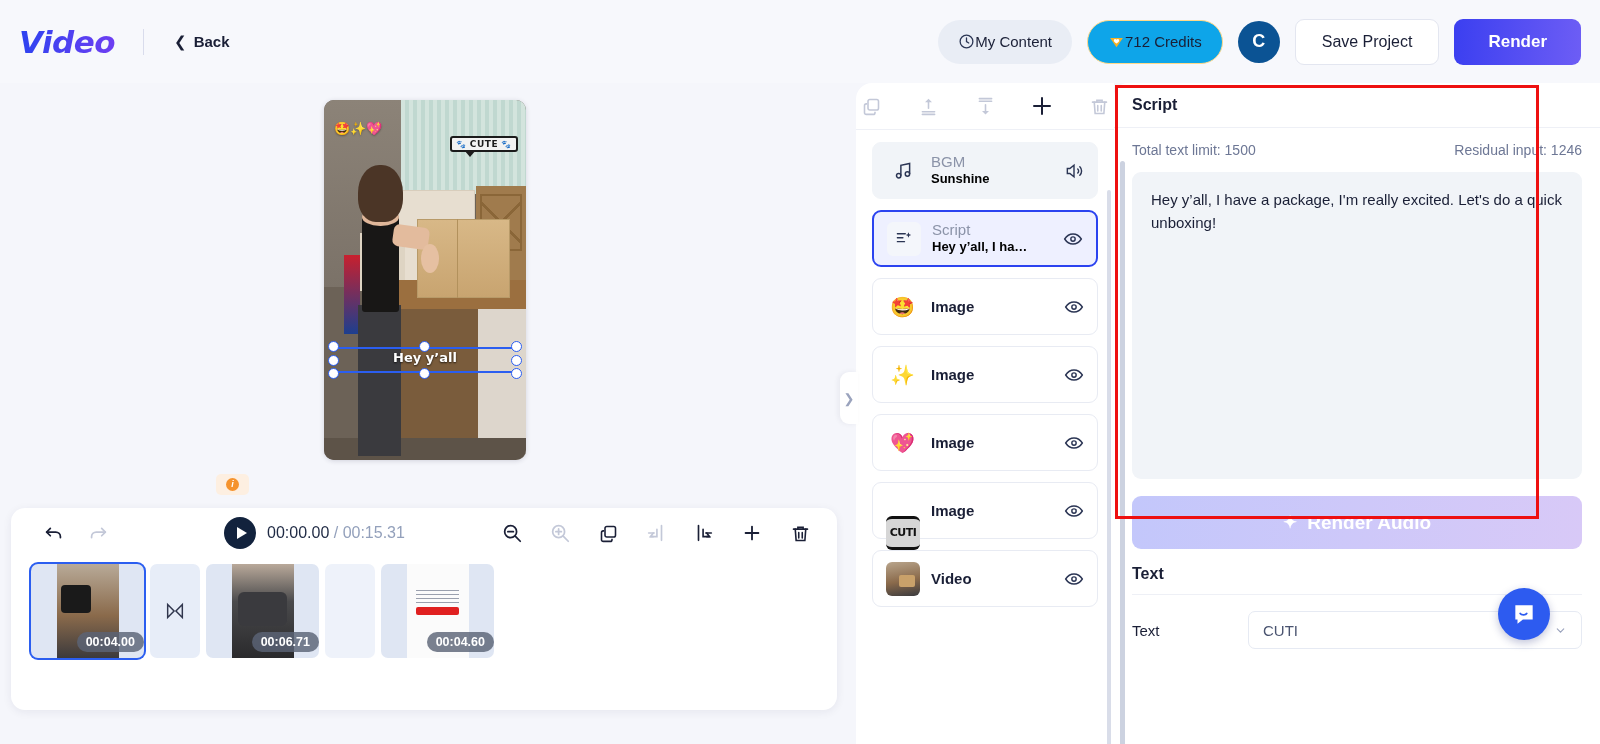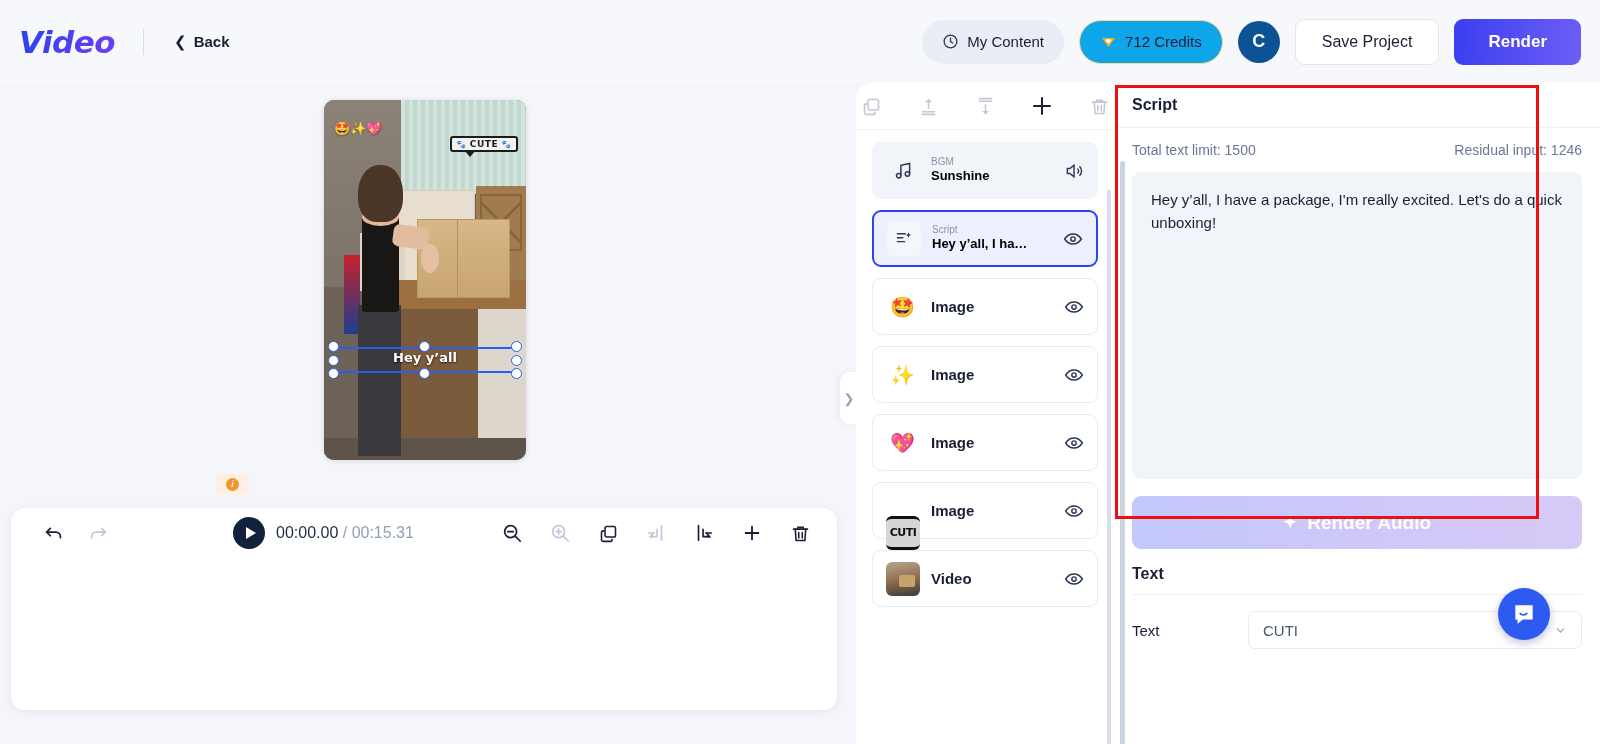--- a/index.html
+++ b/index.html
@@ -31,21 +31,21 @@
     display: flex; align-items: center; gap: 7px;
     margin-left: 30px; cursor: pointer;
     font-size: 15px; font-weight: 700; color: #1a1f36;
   }
   .back-chev { font-size: 15px; font-weight: 400; color: #1a1f36; line-height: 1; }
   .hdr-right {
     margin-left: auto; display: flex; align-items: center; gap: 15px;
     padding-right: 19px;
   }
   .pill {
-    display: flex; align-items: center; gap: 8px;
+    display: flex; align-items: center; 
     height: 44px; padding: 0 20px; border-radius: 22px;
     font-size: 15px; cursor: pointer; white-space: nowrap;
   }
   .pill-content { background: #e9edf5; color: #1a1f36; }
   .pill-credits {
     background: #0ea5e9; border: 1px solid #ffd98a; color: #1a1f36;
     font-weight: 500;
     text-align: right;
   }
   .clock-ico { width: 17px; height: 17px; flex: 0 0 auto; }
@@ -156,21 +156,21 @@
   }
   .tl-toolbar {
     height: 50px; display: flex; align-items: center; position: relative;
   }
   .ico-btn {
     width: 30px; height: 30px; display:flex; align-items:center; justify-content:center;
     cursor:pointer; color:#1a1f36;
   }
   .ico-btn.dim { color:#c3c8d8; }
   .undo-grp { display:flex; gap:14px; margin-left: 28px; }
-  .play-grp { position:absolute; left: 222px; display:flex; align-items:center; gap:11px; }
+  .play-grp { position:absolute; left: 213px; display:flex; align-items:center; gap:11px; }
   .play-circle {
     width:32px; height:32px; border-radius:50%; background:#12223d;
     display:flex; align-items:center; justify-content:center; cursor:pointer;
   }
   .play-tri { width:0;height:0; border-left:10px solid #fff; border-top:6px solid transparent; border-bottom:6px solid transparent; margin-left:3px;}
   .time-txt { font-size:16px; color:#1f2a44; }
   .time-txt .tot { color:#93a0bb; }
   .tool-grp { position:absolute; right: 22px; display:flex; align-items:center; gap:18px; }
   .tl-clips { display:flex; align-items:flex-start; gap:0; padding: 6px 0 0 20px; }
   .clip {
@@ -233,21 +233,21 @@
   .lt-img-av:after{content:"";position:absolute;left:28%;top:34%;width:44%;height:40%;background:#181716;border-radius:3px;}
   .lt-img-vid { background:linear-gradient(170deg,#b9a58c 0%,#8a6a4b 55%,#3a3a3e 100%); position:relative;}
   .lt-img-vid:after{content:"";position:absolute;left:38%;top:40%;width:46%;height:36%;background:#c9a16a;border-radius:2px;}
   .lt-cuti {
     background:#d6d6d6; color:#111; font-size:11px; font-weight:900;
     letter-spacing:-.5px; border-top:3px solid #111; border-bottom:3px solid #111;
     font-family:"DejaVu Sans", sans-serif;
     margin-top:44px;
   }
   .layer-text { flex:1 1 auto; min-width:0; }
-  .layer-sub { font-size:10px; color:#8b93a8; line-height:1.25; }
+  .layer-sub { font-size:15px; color:#8b93a8; line-height:1.25; }
   .layer-title {
     font-size:13px; font-weight:700; color:#000000; line-height:1.3;
     white-space:nowrap; overflow:hidden; text-overflow:ellipsis;
   }
   .layer-name-single { font-size:15px; font-weight:700; color:#1a1f36; }
   .layer-eye { flex:0 0 auto; color:#2b3554; cursor:pointer; display:flex; }
   .layers-scrollbar {
     position:absolute; right:3px; top:60px; width:4px; height:575px;
     background:#d9dde9; border-radius:2px;
   }
@@ -477,20 +477,47 @@
           <svg width="21" height="21" viewBox="0 0 24 24" fill="none" stroke="currentColor" stroke-width="1.8" stroke-linecap="round">
             <path d="M4 7h16"></path>
               <path d="M9 7V5h6v2"></path>
               <path d="M6 7l1 13h10l1-13"></path>
               <path d="M10 11v6M14 11v6"></path>
           </svg>
         </div>
       </div>
     </div>
 
+    <div class="tl-clips">
+      <div class="clip selected">
+        <div class="clip-thumb">
+            <div class="th1"></div>
+          </div>
+        <div class="clip-dur">00:04.00</div>
+      </div>
+      <div class="transition">
+        <svg width="22" height="22" viewBox="0 0 24 24" fill="none" stroke="currentColor" stroke-width="1.6">
+          <path d="M4 5l7 7-7 7z"></path>
+            <path d="M20 5l-7 7 7 7z"></path>
+        </svg>
+      </div>
+      <div class="clip">
+        <div class="clip-thumb">
+            <div class="th2"></div>
+          </div>
+        <div class="clip-dur">00:06.71</div>
+      </div>
+      <div class="transition" style="background:#eef2fa"></div>
+      <div class="clip">
+        <div class="clip-thumb">
+            <div class="th3"></div>
+          </div>
+        <div class="clip-dur">00:04.60</div>
+      </div>
+    </div>
   </div>
 
   <div class="layers-panel">
     <div class="layers-toolbar">
       <div class="ico-btn dim">
         <svg width="21" height="21" viewBox="0 0 24 24" fill="none" stroke="currentColor" stroke-width="1.8">
           <rect x="8" y="4" width="12" height="12" rx="2"></rect>
             <path d="M16 18v1a2 2 0 0 1-2 2H6a2 2 0 0 1-2-2v-8a2 2 0 0 1 2-2h1"></path>
         </svg>
       </div>

